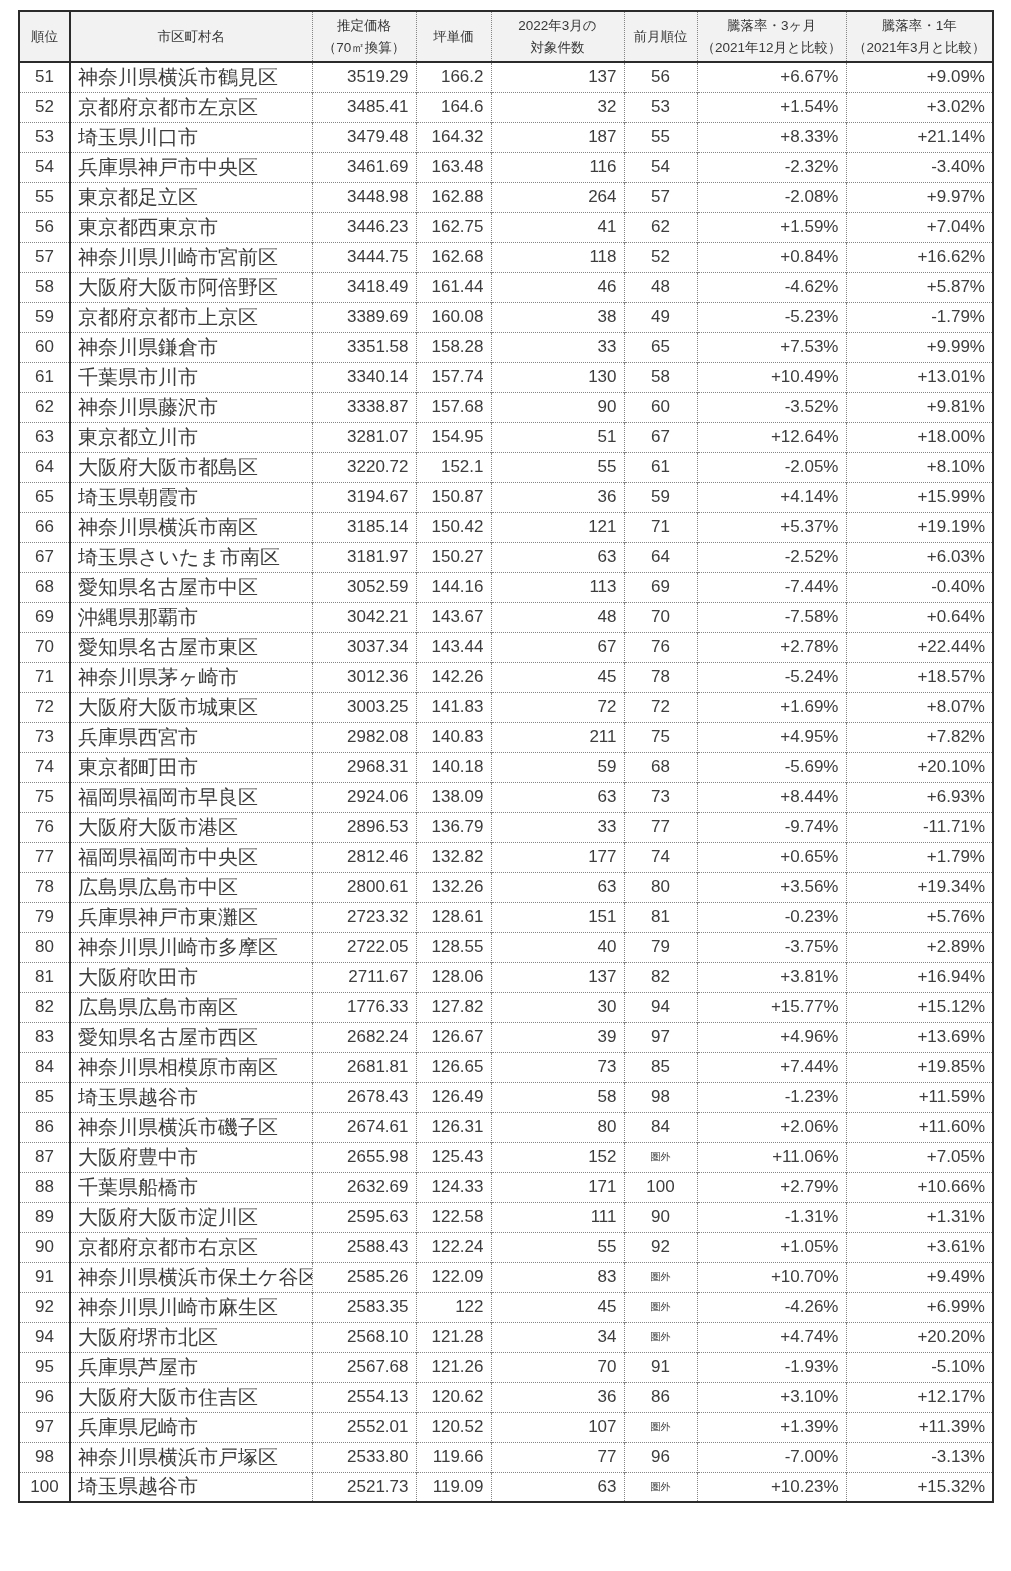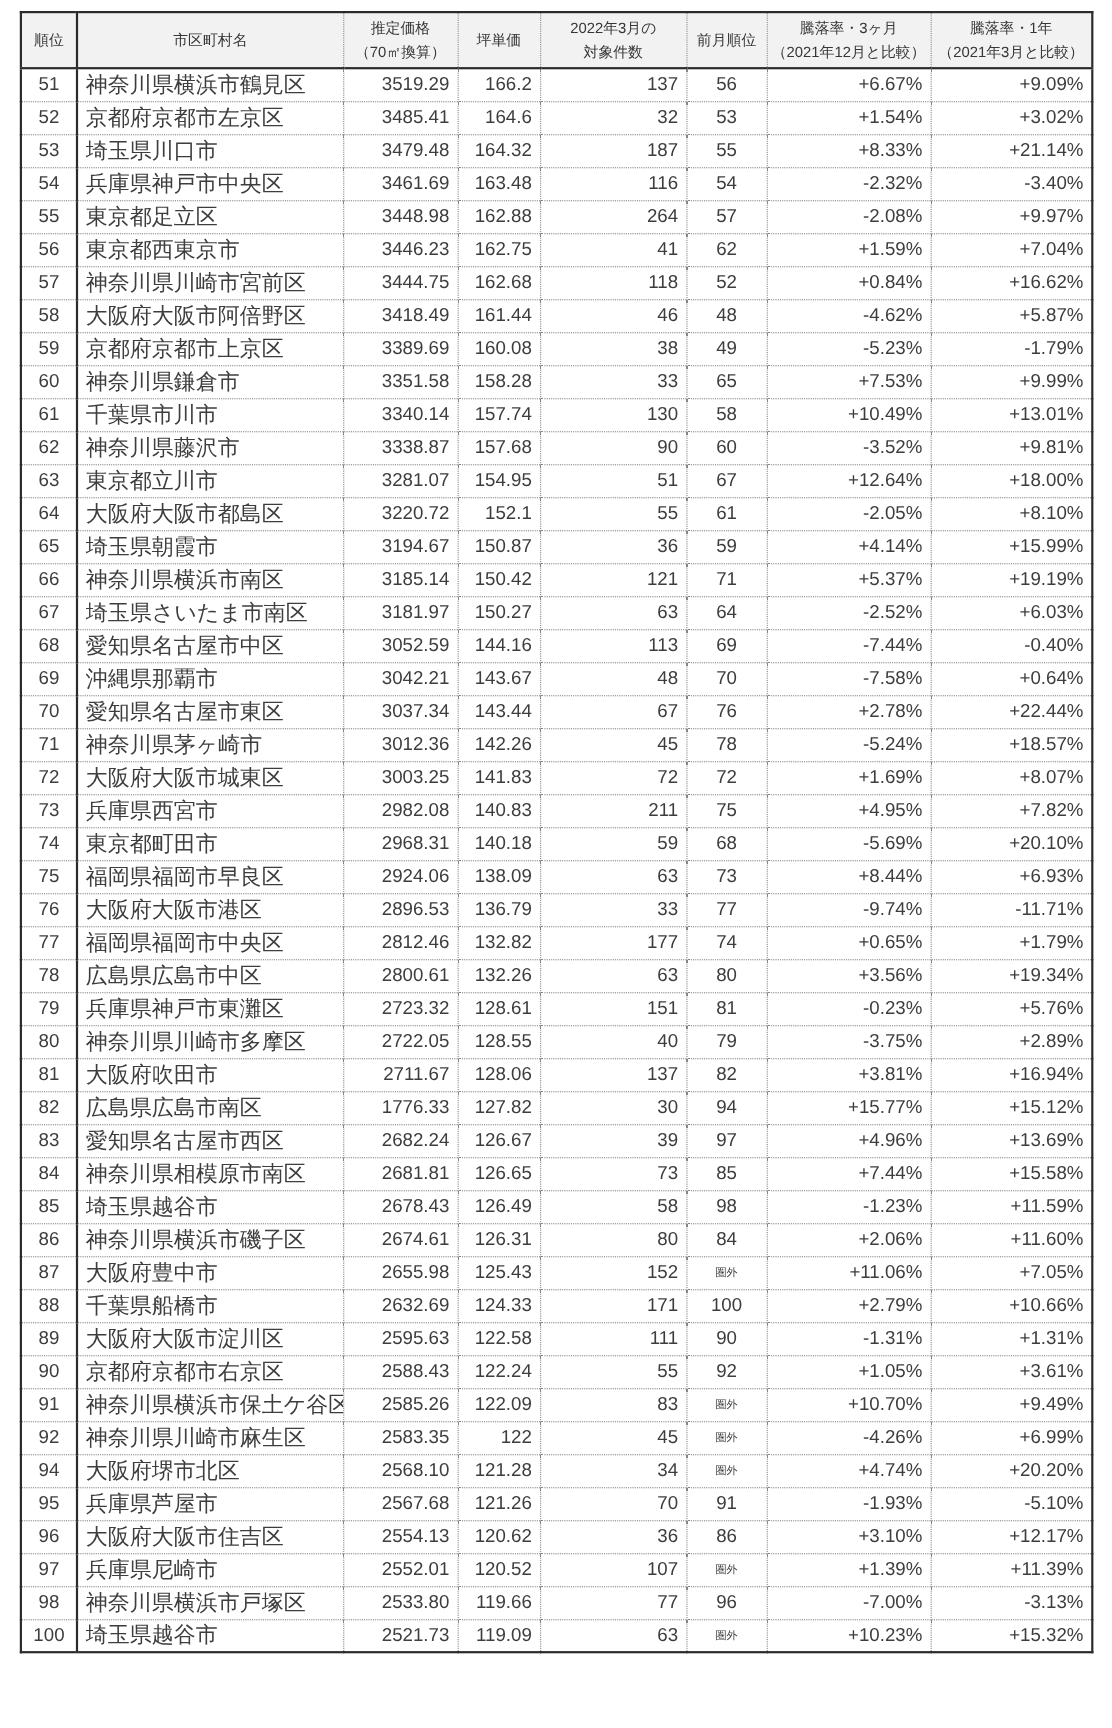--- a/index.html
+++ b/index.html
@@ -402,21 +402,21 @@
           <td class="cell-chg1y">+13.69%</td>
         </tr>
         <tr>
           <td class="cell-rank">84</td>
           <td class="cell-municipality">神奈川県相模原市南区</td>
           <td class="cell-price">2681.81</td>
           <td class="cell-tsubo">126.65</td>
           <td class="cell-count">73</td>
           <td class="cell-prev_rank">85</td>
           <td class="cell-chg3m">+7.44%</td>
-          <td class="cell-chg1y">+15.58%</td>
+          <td class="cell-chg1y">+19.85%</td>
         </tr>
         <tr>
           <td class="cell-rank">85</td>
           <td class="cell-municipality">埼玉県越谷市</td>
           <td class="cell-price">2678.43</td>
           <td class="cell-tsubo">126.49</td>
           <td class="cell-count">58</td>
           <td class="cell-prev_rank">98</td>
           <td class="cell-chg3m">-1.23%</td>
           <td class="cell-chg1y">+11.59%</td>

